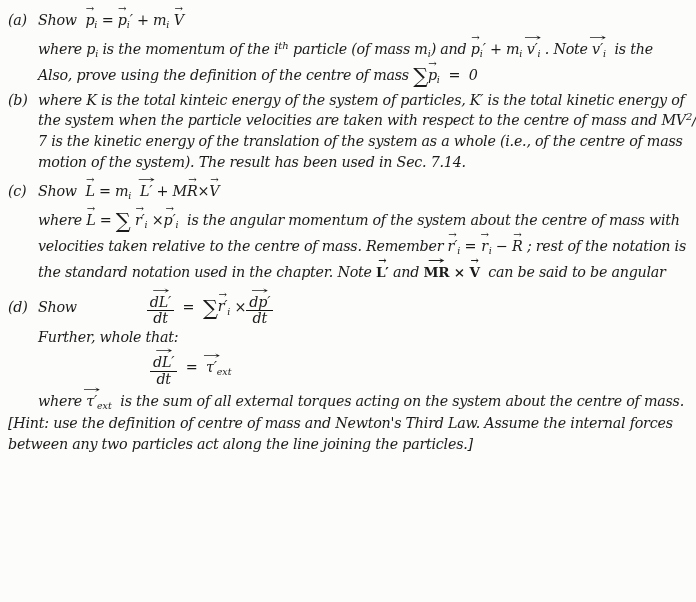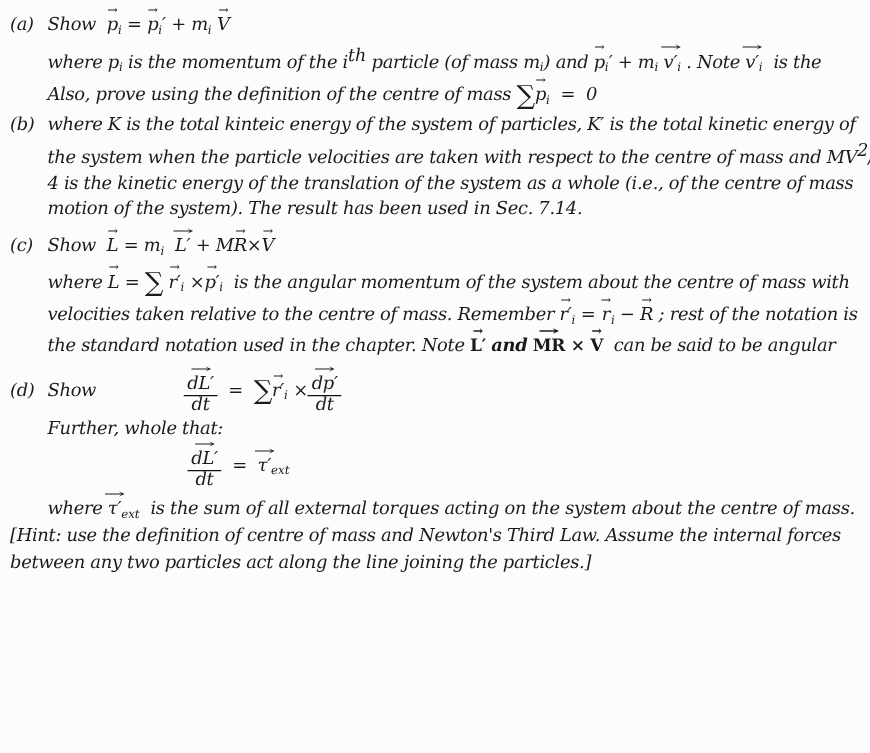--- a/index.html
+++ b/index.html
@@ -27,22 +27,22 @@
   .drow{display:flex;align-items:center;white-space:pre;}
   .deq{margin-left:70px;}
   .f2line{margin-left:112px;}
   .hint .line{line-height:1.5;}
   
   .vec{display:inline-block;text-align:center;vertical-align:baseline;}
   .vec .ar{display:block;font-size:10px;line-height:6px;margin-bottom:1px;font-style:normal;}
   .vecl .ar{transform:scaleX(2.1);transform-origin:50% 50%;}
   .vec .vb{display:block;line-height:1.05;}
   .sub{font-size:9.5px;vertical-align:-3px;letter-spacing:0;}
-  .sup{font-size:14px;vertical-align:5px;letter-spacing:0;}
-  .bold{font-weight:bold;}
+  .sup{font-size:10px;vertical-align:5px;letter-spacing:0;}
+  .bold{font-weight:normal;}
   .big{font-size:21px;font-style:normal;vertical-align:-3px;line-height:1;}
   .roman{font-style:normal;font-weight:600;font-size:13.6px;}
   .frac{display:inline-block;text-align:center;vertical-align:middle;line-height:1.1;}
   .frac .num{display:block;border-bottom:1.4px solid #111;padding:0 3px;}
   .frac .den{display:block;}
 </style>
 </head>
 <body>
 
 <div class="page">
@@ -54,21 +54,21 @@
       <div class="line">where p<span class="sub">i</span> is the momentum of the i<span class="sup">th</span> particle (of mass m<span class="sub">i</span>) and <span class="vec"><span class="ar">→</span><span class="vb">p</span></span><span class="sub">i</span>′ + m<span class="sub">i</span> <span class="vec vecl"><span class="ar">→</span><span class="vb">v′</span></span><span class="sub">i</span> . Note <span class="vec vecl"><span class="ar">→</span><span class="vb">v′</span></span><span class="sub">i</span>  is the</div>
       <div class="line">Also, prove using the definition of the centre of mass <span class="big">∑</span><span class="vec"><span class="ar">→</span><span class="vb">p</span></span><span class="sub">i</span>  =  0</div>
     </div>
   </div>
 
   <div class="row block-b">
     <span class="lbl">(b)</span>
     <div class="content">
       <div class="line">where K is the total kinteic energy of the system of particles, K′ is the total kinetic energy of</div>
       <div class="line">the system when the particle velocities are taken with respect to the centre of mass and MV<span class="sup">2</span>/</div>
-      <div class="line">4 is the kinetic energy of the translation of the system as a whole (i.e., of the centre of mass</div>
+      <div class="line">7 is the kinetic energy of the translation of the system as a whole (i.e., of the centre of mass</div>
       <div class="line">motion of the system). The result has been used in Sec. 7.14.</div>
     </div>
   </div>
 
   <div class="row block-c">
     <span class="lbl">(c)</span>
     <div class="content">
       <div class="line fline">Show  <span class="vec"><span class="ar">→</span><span class="vb">L</span></span> = m<span class="sub">i</span>  <span class="vec vecl"><span class="ar">→</span><span class="vb">L′</span></span> + M<span class="vec"><span class="ar">→</span><span class="vb">R</span></span>×<span class="vec"><span class="ar">→</span><span class="vb">V</span></span></div>
       <div class="line">where <span class="vec"><span class="ar">→</span><span class="vb">L</span></span> = <span class="big">∑</span> <span class="vec"><span class="ar">→</span><span class="vb">r′</span></span><span class="sub">i</span> ×<span class="vec"><span class="ar">→</span><span class="vb">p′</span></span><span class="sub">i</span>  is the angular momentum of the system about the centre of mass with</div>
       <div class="line">velocities taken relative to the centre of mass. Remember <span class="vec"><span class="ar">→</span><span class="vb">r′</span></span><span class="sub">i</span> = <span class="vec"><span class="ar">→</span><span class="vb">r</span></span><span class="sub">i</span> − <span class="vec"><span class="ar">→</span><span class="vb">R</span></span> ; rest of the notation is</div>

